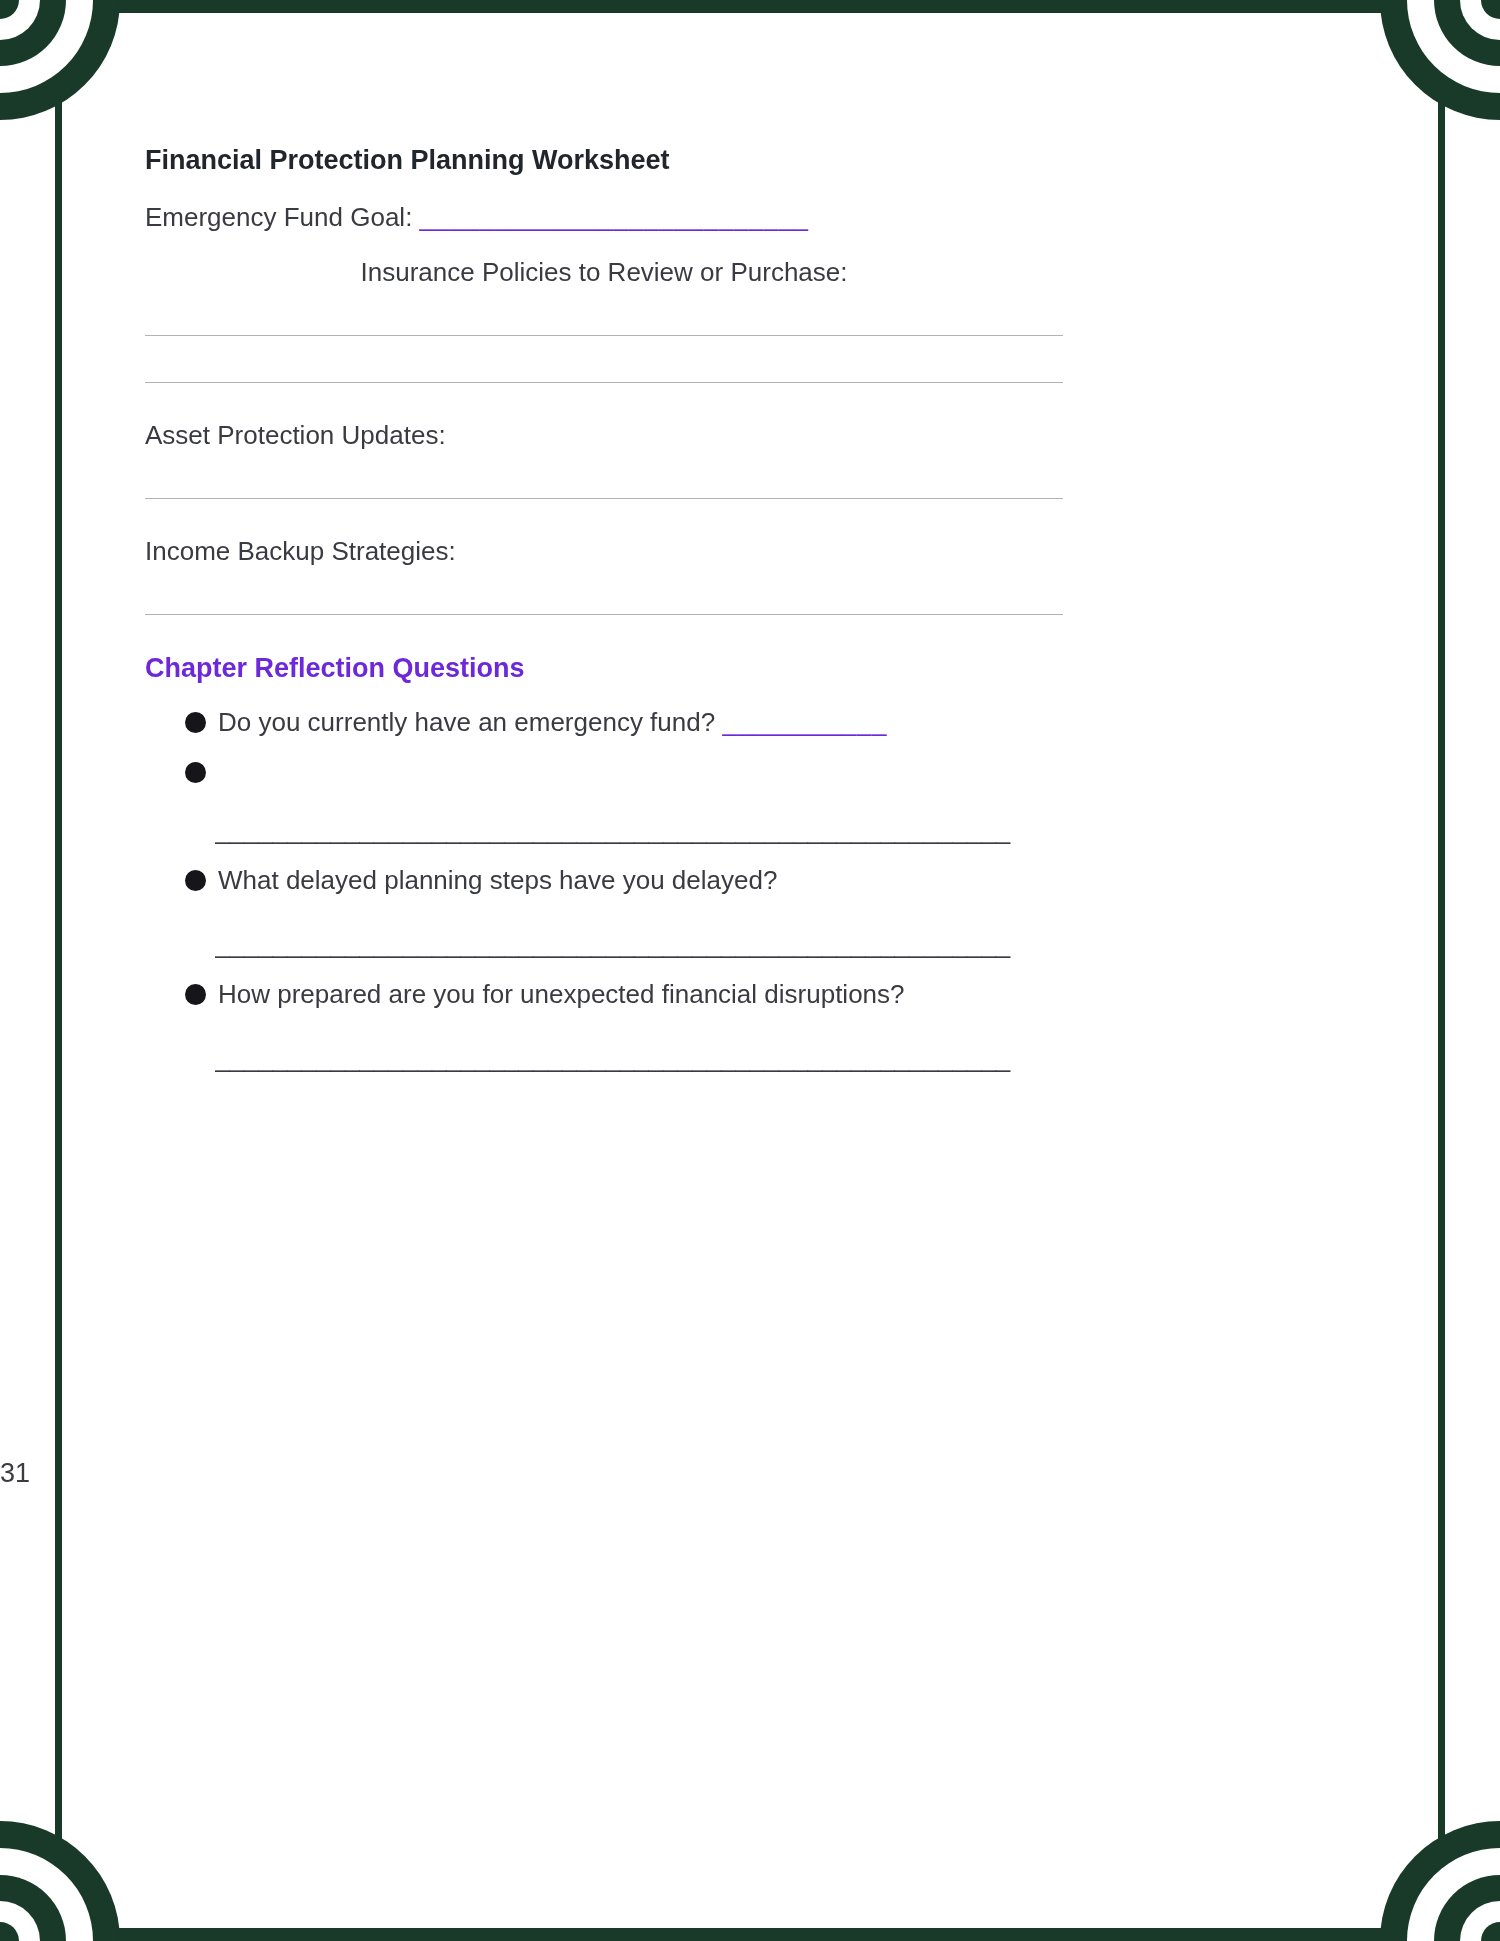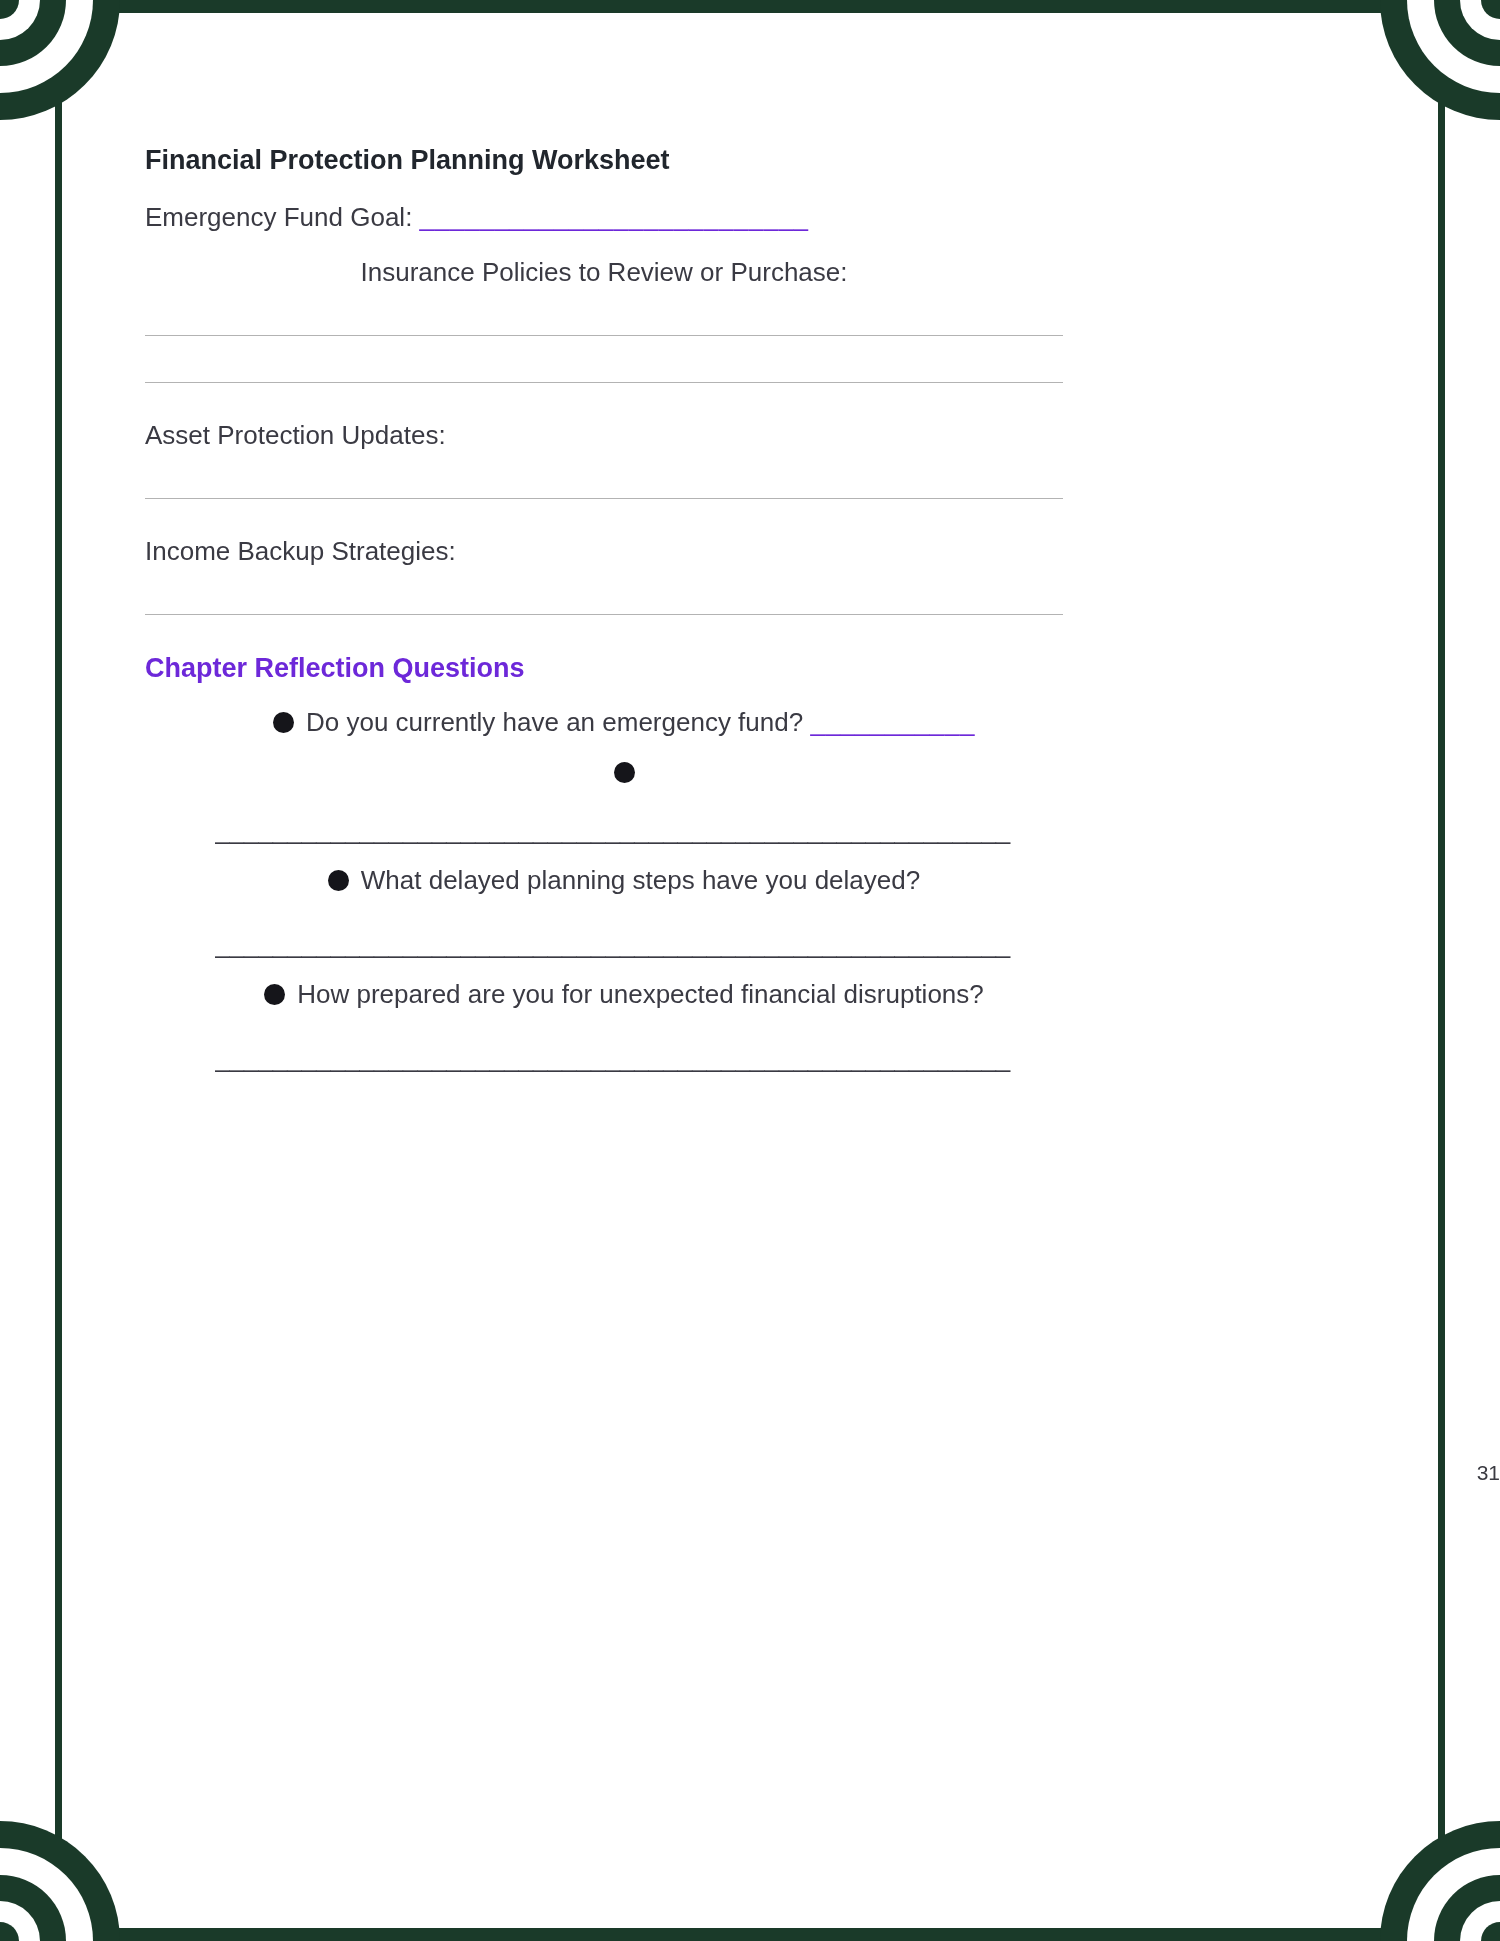--- a/index.html
+++ b/index.html
@@ -54,21 +54,20 @@
     line-height:34px;
     font-weight:bold;
     color:#6d28d9;
   }
   .q-row {
     margin:16px 0 0 0;
     padding-left:40px;
     display:flex;
     align-items:flex-start;
     gap:12px;
-    justify-content:center;
   }
   .q-row.first { margin-top:20px; }
   .bullet {
     flex:none;
     width:21px;
     height:21px;
     margin-top:7px;
     border-radius:50%;
     background:#15151a;
   }
@@ -76,22 +75,22 @@
   .q-blank {
     margin:30px 0 0 70px;
     white-space:nowrap;
     overflow:hidden;
   }
   .page-number {
     position:absolute;
     top:1462px;
     left:0;
     width:100%;
-    text-align:right;
-    font-size:21px;
+    text-align:left;
+    font-size:27px;
     line-height:22px;
     color:#3b3b42;
   }
 </style>
 </head>
 <body>
 
 <svg class="frame" viewBox="0 0 1500 1941" xmlns="http://www.w3.org/2000/svg" aria-hidden="true">
   <defs>
     <g id="corner-ornament">

